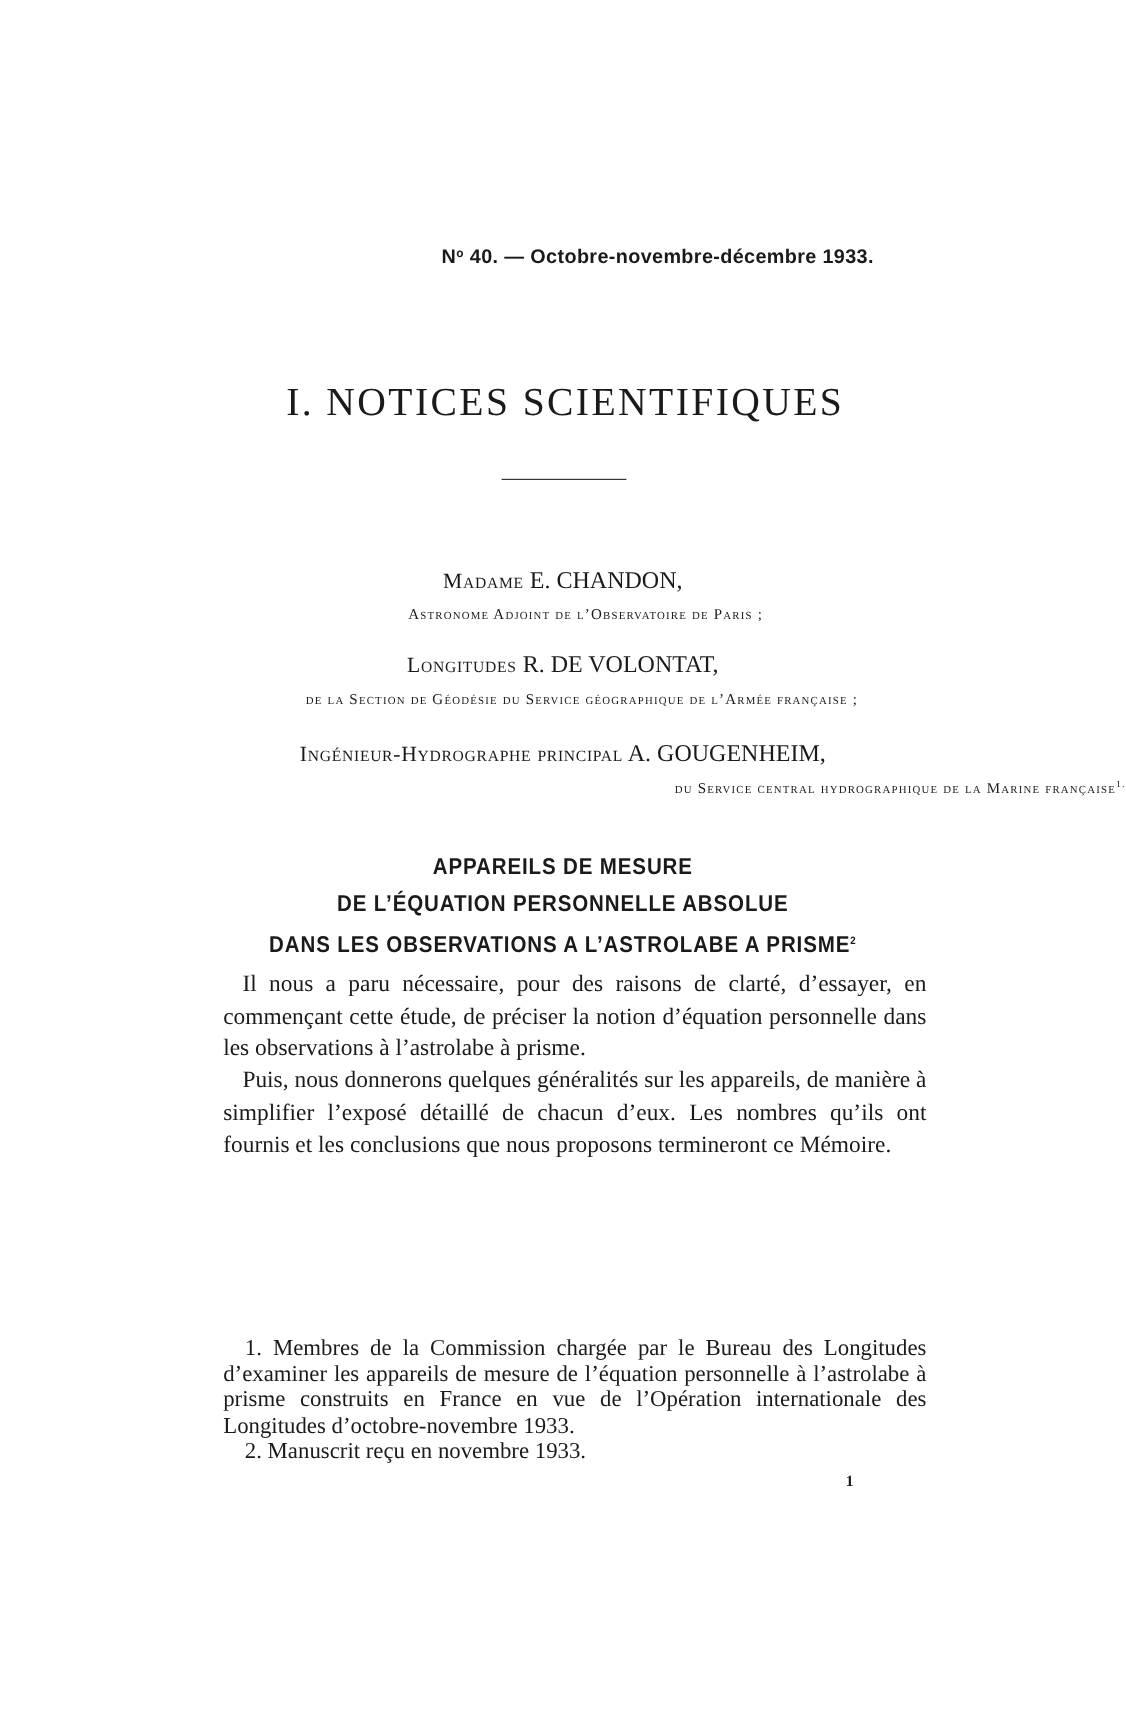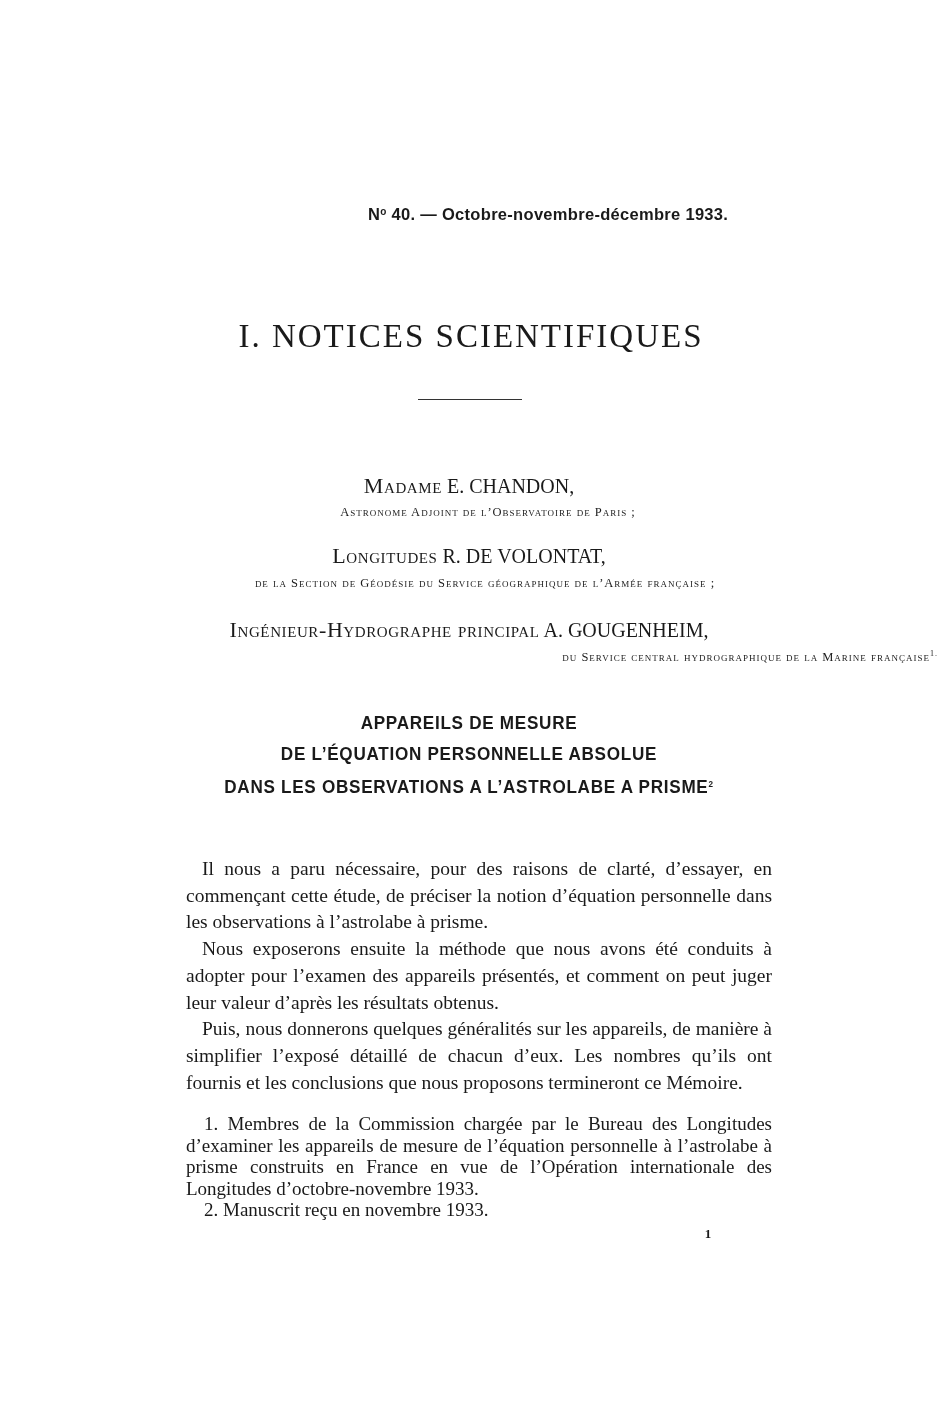--- a/index.html
+++ b/index.html
@@ -14,36 +14,36 @@
   .section-title {
     left: 0; width: 938px; top: 318px; text-align: center;
     font-family: "Liberation Serif", serif; font-size: 33px; letter-spacing: 2px;
     padding-left: 2px;
   }
   .rule { left: 418px; top: 399px; width: 104px; height: 0; border-top: 1.5px solid #333; }
   .author-line {
     left: 0; width: 938px; text-align: center;
     font-family: "Liberation Serif", serif; font-size: 20px; white-space: nowrap;
   }
-  .author-line .sc { font-variant: small-caps; font-size: 22px; letter-spacing: 0.6px; }
+  .author-line .sc { font-variant: small-caps; font-size: 18px; letter-spacing: 0.6px; }
   .aff-line {
     left: 0; width: 938px; text-align: center;
     font-family: "Liberation Serif", serif; font-size: 12.5px; font-variant: small-caps;
     letter-spacing: 1px; white-space: nowrap;
   }
   .aff-line .fn { font-size: 8px; vertical-align: 5px; font-variant: normal; }
   .article-title {
     left: 0; width: 938px; top: 707px; text-align: center;
     font-family: "Liberation Sans", sans-serif; font-weight: bold; font-size: 19px;
     line-height: 31px; transform: scaleX(0.9); transform-origin: center top;
     letter-spacing: 0.8px;
   }
   .article-title .fn { font-size: 9px; vertical-align: 6px; }
   .body-text {
-    left: 186px; width: 586px; top: 856px;
+    left: 186px; width: 586px; top: 808px;
     font-family: "Liberation Serif", serif; font-size: 19.5px; line-height: 26.7px;
     text-align: justify;
   }
   .body-text p { margin: 0; text-indent: 16px; text-align-last: left; }
   .footnotes {
     left: 186px; width: 586px; top: 1113px;
     font-family: "Liberation Serif", serif; font-size: 19px; line-height: 21.5px;
     text-align: justify;
   }
   .footnotes p { margin: 0; text-indent: 18px; text-align-last: left; }
@@ -71,21 +71,20 @@
 <div class="abs aff-line" style="top:649px;text-align:right;"><span>du Service central hydrographique de la Marine française</span><span class="fn">1.</span></div>
 
 <div class="abs article-title">
   <div>APPAREILS DE MESURE</div>
   <div>DE L’ÉQUATION PERSONNELLE ABSOLUE</div>
   <div><span>DANS LES OBSERVATIONS A L’ASTROLABE A PRISME</span><span class="fn">2</span></div>
 </div>
 
 <div class="abs body-text">
   <p>Il nous a paru nécessaire, pour des raisons de clarté, d’essayer, en commençant cette étude, de préciser la notion d’équation personnelle dans les observations à l’astrolabe à prisme.</p>
-  <p>Nous exposerons ensuite la méthode que nous avons été conduits à adopter pour l’examen des appareils présentés, et comment on peut juger leur valeur d’après les résultats obtenus.</p>
   <p>Puis, nous donnerons quelques généralités sur les appareils, de manière à simplifier l’exposé détaillé de chacun d’eux. Les nombres qu’ils ont fournis et les conclusions que nous proposons termineront ce Mémoire.</p>
 </div>
 
 <div class="abs footnotes">
   <p><span>1.</span> <span>Membres de la Commission chargée par le Bureau des Longitudes d’examiner les appareils de mesure de l’équation personnelle à l’astrolabe à prisme construits en France en vue de l’Opération internationale des Longitudes d’octobre-novembre 1933.</span></p>
   <p><span>2.</span> <span>Manuscrit reçu en novembre 1933.</span></p>
 </div>
 
 <div class="abs page-number">1</div>
 

